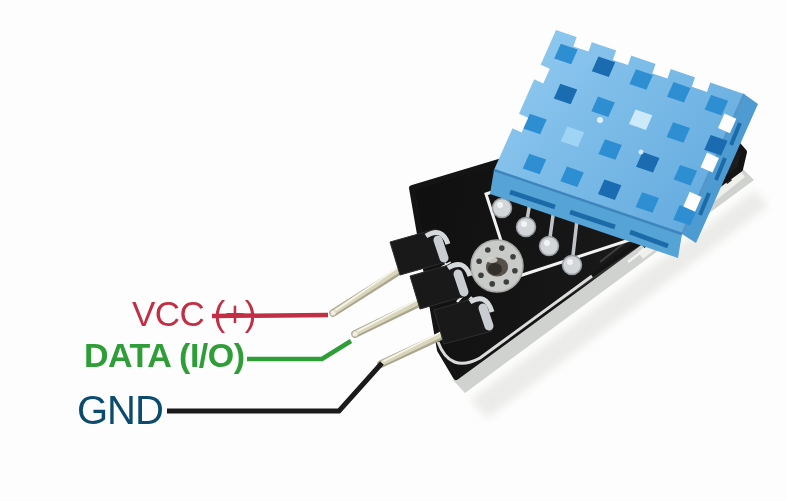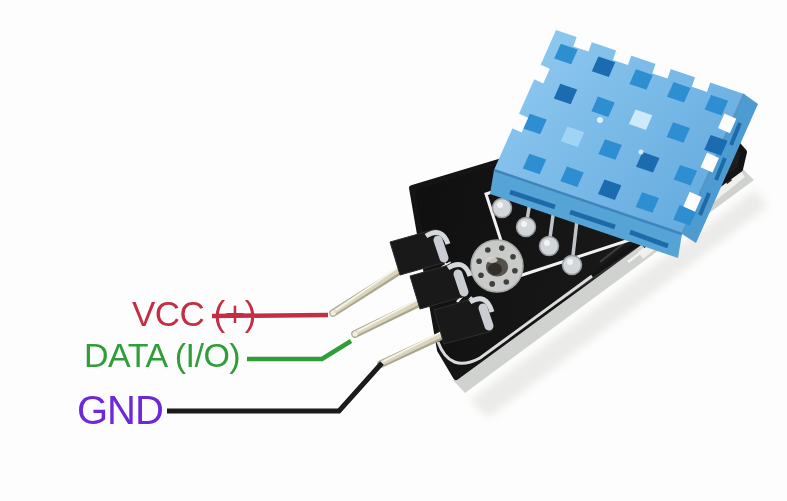--- a/index.html
+++ b/index.html
@@ -2,21 +2,21 @@
 <html><head>
 <meta charset="utf-8">
 <style>
   html,body{margin:0;padding:0;background:#ffffff;}
   .stage{position:relative;width:787px;height:501px;background:#fdfdfd;overflow:hidden;
          font-family:"Liberation Sans", sans-serif;}
   svg{position:absolute;left:0;top:0;}
   .pin-label{position:absolute;line-height:1;letter-spacing:-0.5px;white-space:nowrap;
              font-family:"Liberation Sans", sans-serif;}
   .lbl-vcc{left:84px;top:296px;font-size:35px;margin-left:48px;}
-  .lbl-data{left:84px;top:338px;font-size:34px;}
+  .lbl-data{left:84px;top:338px;font-size:34px;font-weight:bold;}
   .lbl-gnd{left:77px;top:390px;font-size:40px;letter-spacing:-1px;}
 </style>
 </head>
 <body>
 
 <div class="stage">
 
 <svg id="scene" width="787" height="501" viewBox="0 0 787 501">
   <defs>
     <linearGradient id="gSensor" x1="520" y1="50" x2="710" y2="230" gradientUnits="userSpaceOnUse">
@@ -198,15 +198,15 @@
 
   <g fill="none" stroke-linejoin="miter">
     <path d="M 212,316 L 328,315" stroke-width="4.5" stroke="#c22f44"></path>
     <path d="M 247,359 L 322,359 L 351,341" stroke-width="4.5" stroke="#2f9e38"></path>
     <path d="M 167,411 L 339,411 L 382,363" stroke-width="5" stroke="#1b1b1b"></path>
   </g>
 </svg>
 
 <div class="pin-label lbl-vcc" style="color: rgb(194, 47, 68);">VCC (+)</div>
 <div class="pin-label lbl-data" style="color: rgb(47, 158, 56);">DATA (I/O)</div>
-<div class="pin-label lbl-gnd" style="color: #6d28d9; text-align: center;">GND</div>
+<div class="pin-label lbl-gnd" style="color: #0c4a6e; text-align: center;">GND</div>
 
 </div>
 
 </body></html>

